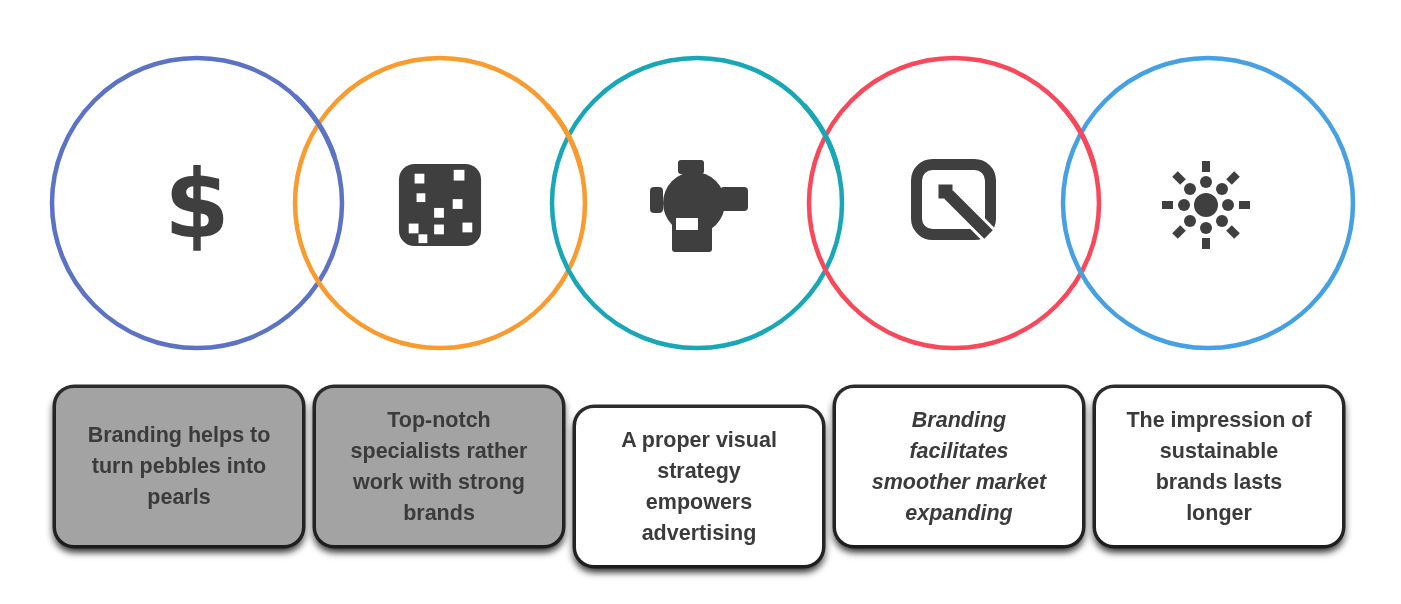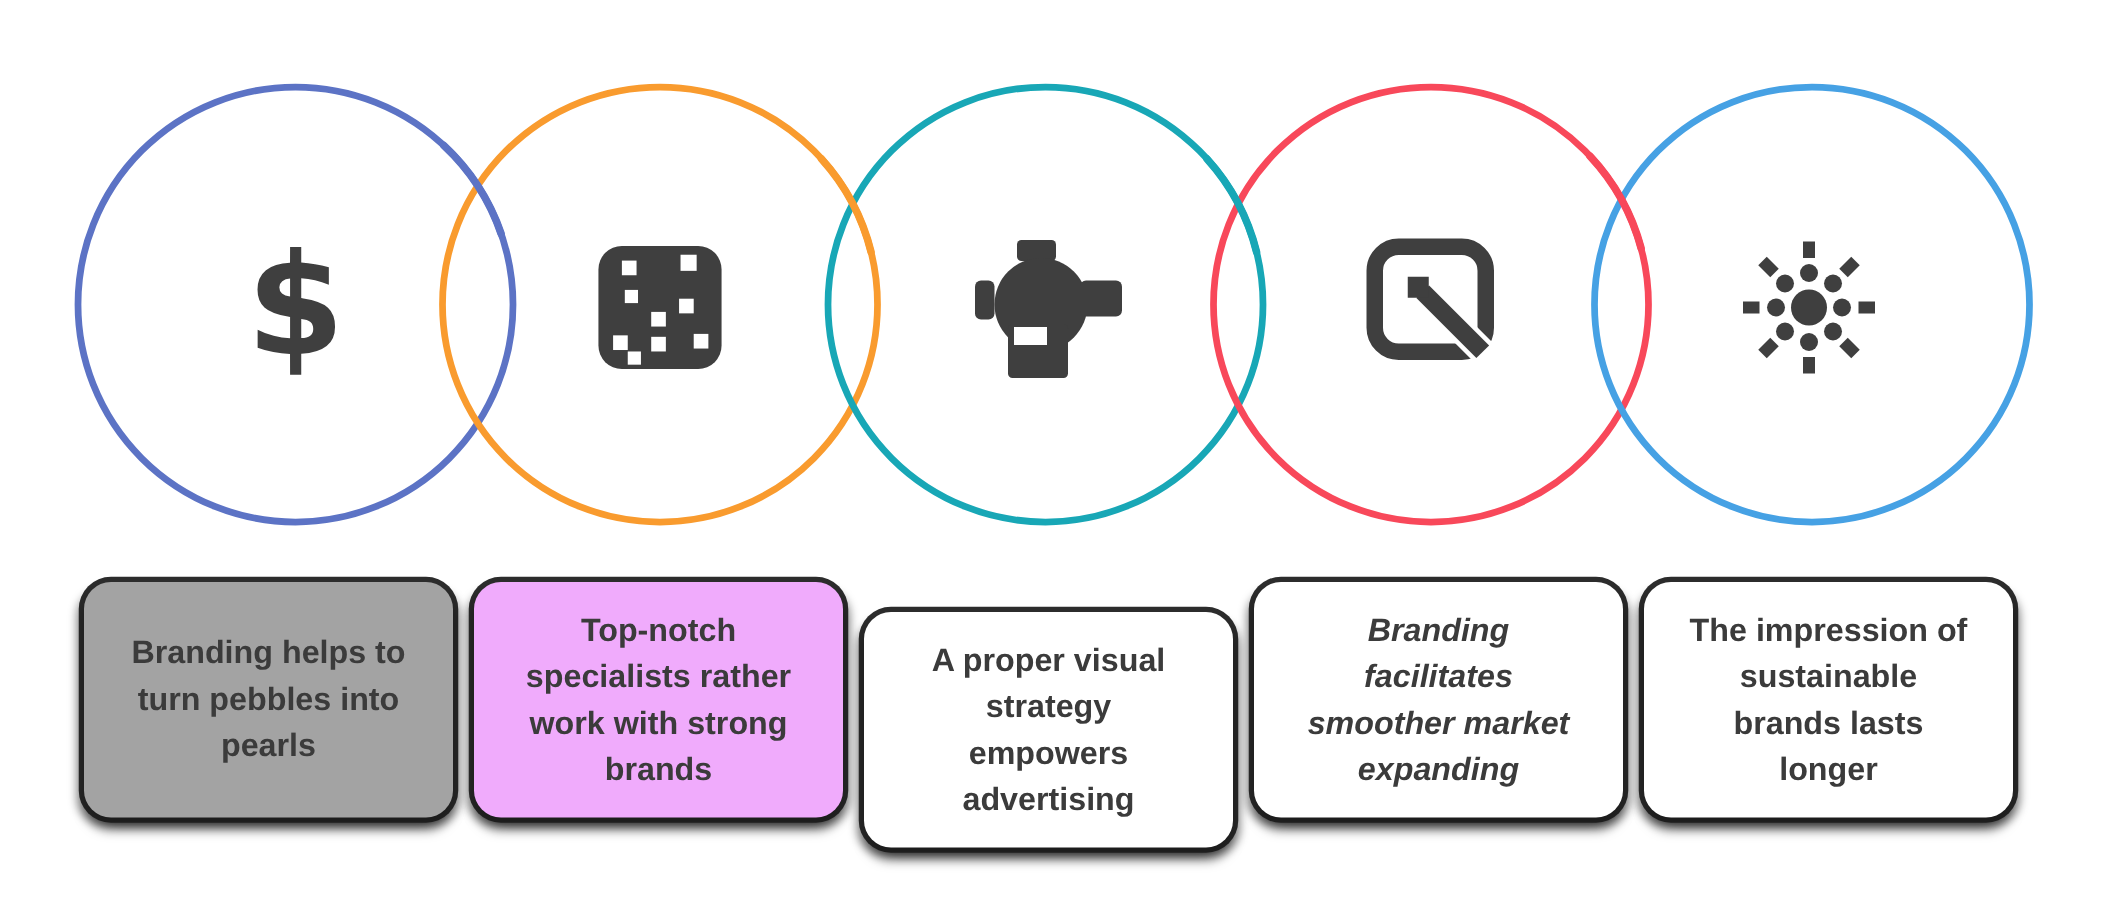--- a/index.html
+++ b/index.html
@@ -130,21 +130,21 @@
           <path d="M78 76 L70 68"></path>
       </g>
     </svg>
   </div>
 
   <div class="card card-1" style="background: #a3a3a3;">
     <div class="card-text" style="color: rgb(59, 59, 59);">Branding helps to
 turn pebbles into
 pearls</div>
   </div>
-  <div class="card card-2" style="background: #f0abfc;">
+  <div class="card card-2" style="background: #a3a3a3;">
     <div class="card-text" style="color: rgb(59, 59, 59);">Top-notch
 specialists rather
 work with strong
 brands</div>
   </div>
   <div class="card card-3" style="background: rgb(255, 255, 255); margin-top: 20px;">
     <div class="card-text" style="color: rgb(59, 59, 59);">A proper visual
 strategy
 empowers
 advertising</div>

